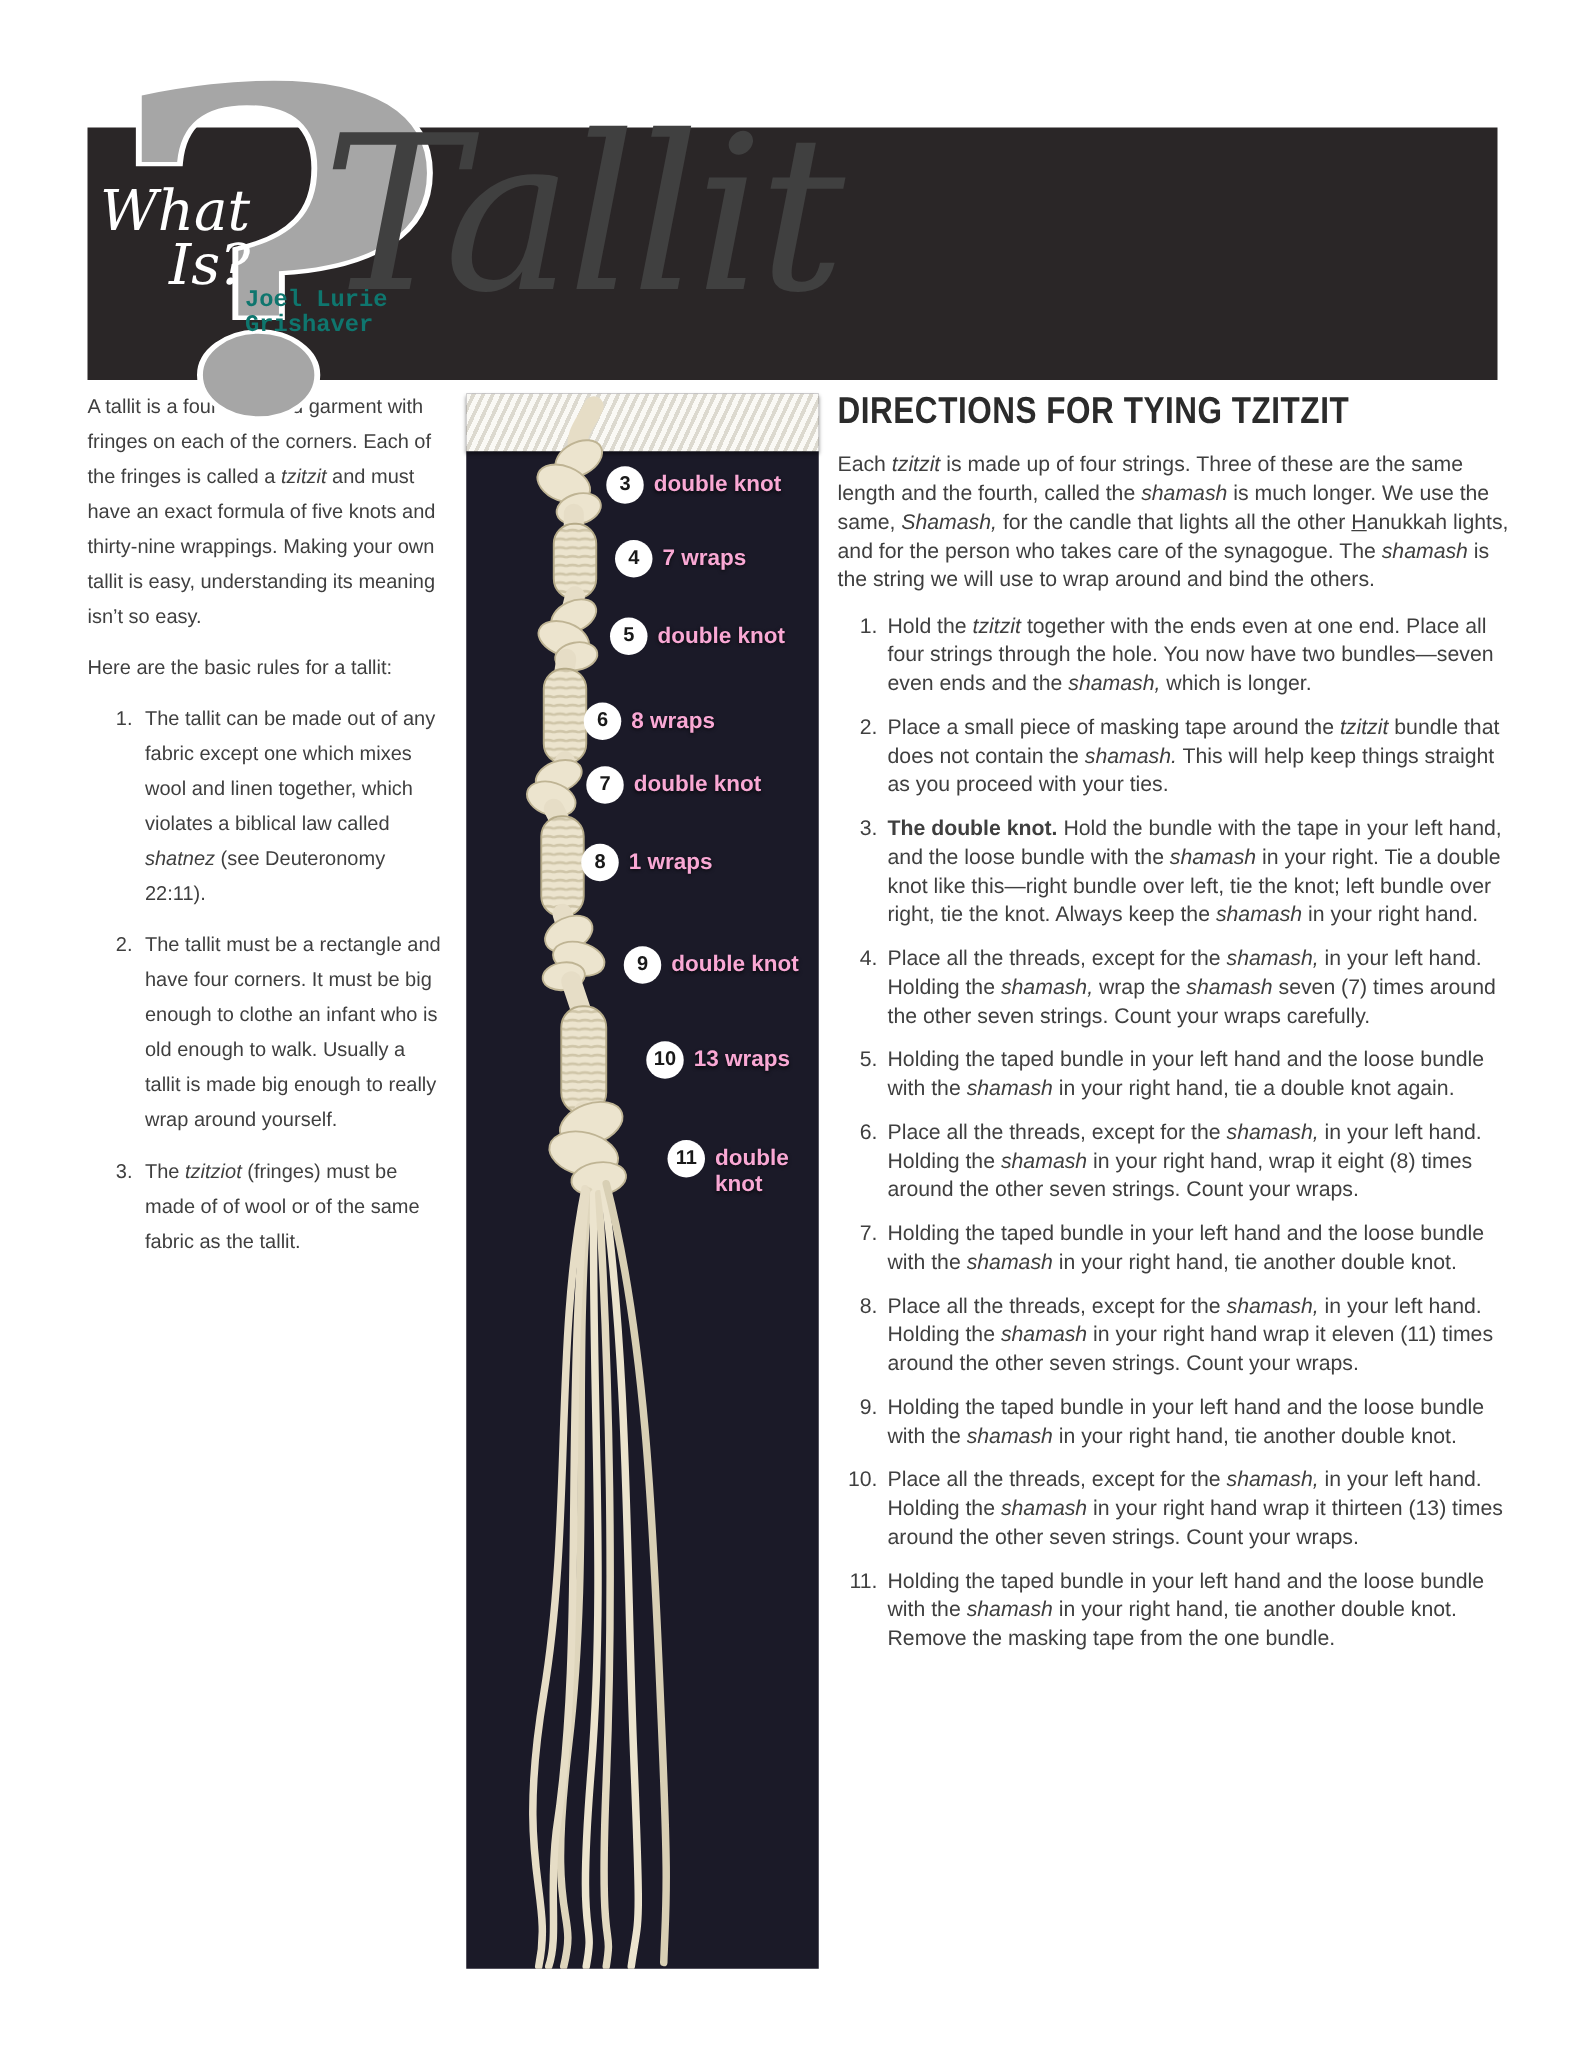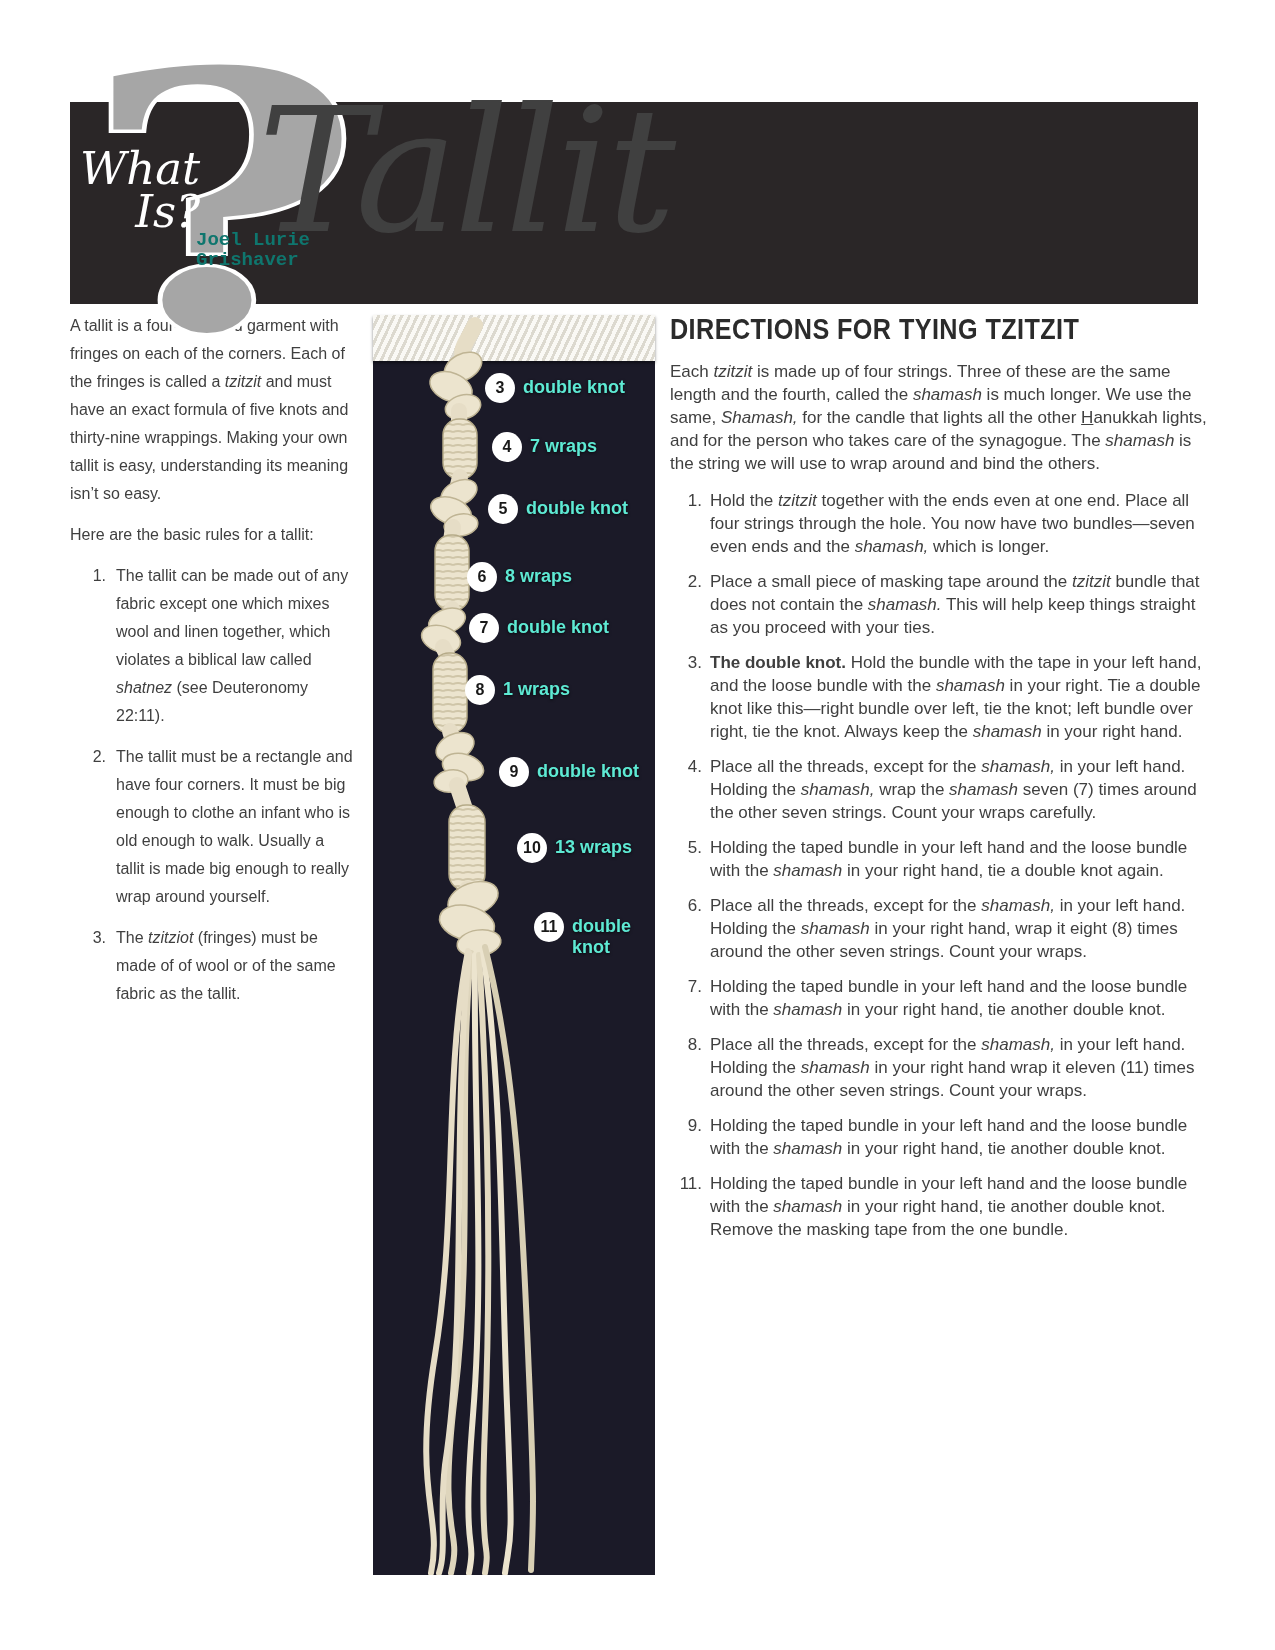--- a/index.html
+++ b/index.html
@@ -31,21 +31,21 @@
           background:repeating-linear-gradient(115deg,#faf9f5 0 4px,#dcd9cf 4px 7px);
           box-shadow:0 2px 3px rgba(0,0,0,.45);}
   .cordsvg{position:absolute;left:0;top:0;}
   .knot{fill:#ece4ce;stroke:#bfb494;stroke-width:1.5;}
   .wraps{fill:url(#ribs);stroke:#b5aa88;stroke-width:1.5;}
   .neck{stroke:#e6ddc6;stroke-width:16;fill:none;stroke-linecap:round;}
   .fr{fill:none;stroke-linecap:round;stroke-width:6;}
   .plabel{position:absolute;display:flex;align-items:flex-start;z-index:4;}
   .pnum{flex:none;width:30px;height:30px;border-radius:50%;background:#fff;color:#191919;
         font-weight:bold;font-size:16px;display:flex;align-items:center;justify-content:center;}
-  .ptext{margin-left:8px;padding-top:4px;color:#5eead4;font-weight:bold;font-size:18px;line-height:1.15;
+  .ptext{margin-left:8px;padding-top:4px;color:#f9a8d4;font-weight:bold;font-size:18px;line-height:1.15;
          white-space:nowrap;text-shadow:0 1px 3px rgba(0,0,0,.7);}
   .ptext.wrap2{white-space:normal;width:76px;}
   
   .col-right{position:absolute;left:670px;top:312px;width:540px;font-size:17px;line-height:23px;}
   .dir-heading{font-weight:bold;font-size:30px;line-height:34px;color:#2b2b2b;white-space:nowrap;
                transform:scaleX(.84);transform-origin:left;margin:0 0 14px 0;letter-spacing:.5px;}
   .dir-intro{margin:12px 0 14px 0;}
   .dir-item{display:flex;margin:0 0 12px 0;}
   .dir-item .dnum{flex:none;width:32px;text-align:right;padding-right:8px;}
   .dir-item .dtxt{flex:1;}
@@ -214,18 +214,22 @@
     </div>
     <div class="dir-item">
       <span class="dnum">8.</span>
       <span class="dtxt">Place all the threads, except for the <i>shamash,</i> in your left hand. Holding the <i>shamash</i> in your right hand wrap it eleven (11) times around the other seven strings. Count your wraps.</span>
     </div>
     <div class="dir-item">
       <span class="dnum">9.</span>
       <span class="dtxt">Holding the taped bundle in your left hand and the loose bundle with the <i>shamash</i> in your right hand, tie another double knot.</span>
     </div>
     <div class="dir-item">
+      <span class="dnum">10.</span>
+      <span class="dtxt">Place all the threads, except for the <i>shamash,</i> in your left hand. Holding the <i>shamash</i> in your right hand wrap it thirteen (13) times around the other seven strings. Count your wraps.</span>
+    </div>
+    <div class="dir-item">
       <span class="dnum">11.</span>
       <span class="dtxt">Holding the taped bundle in your left hand and the loose bundle with the <i>shamash</i> in your right hand, tie another double knot. Remove the masking tape from the one bundle.</span>
     </div>
   </div>
 
 </div>
 
 </body></html>

